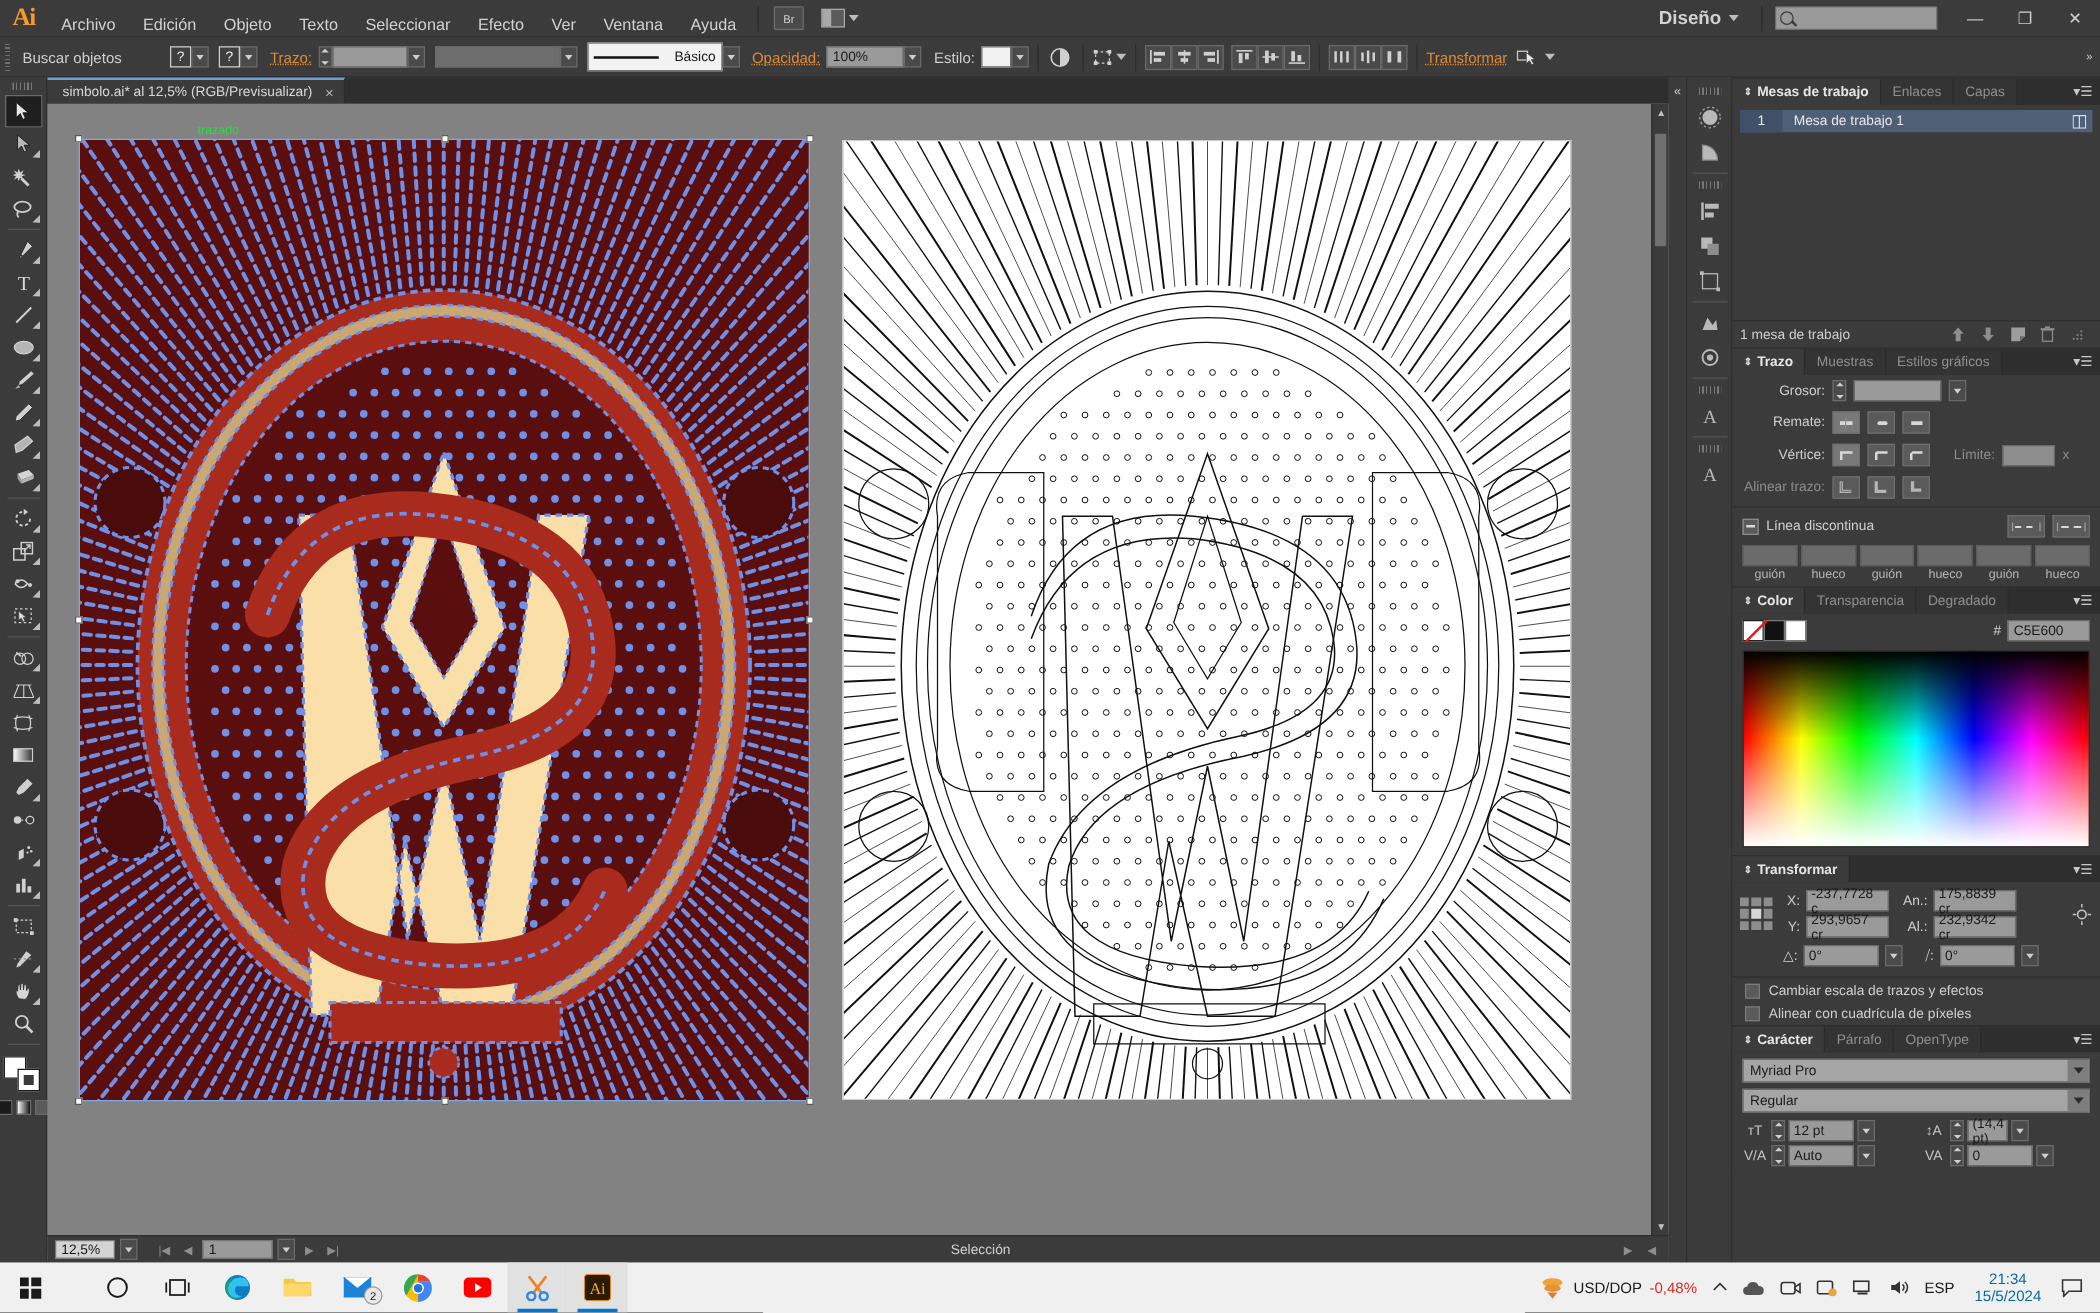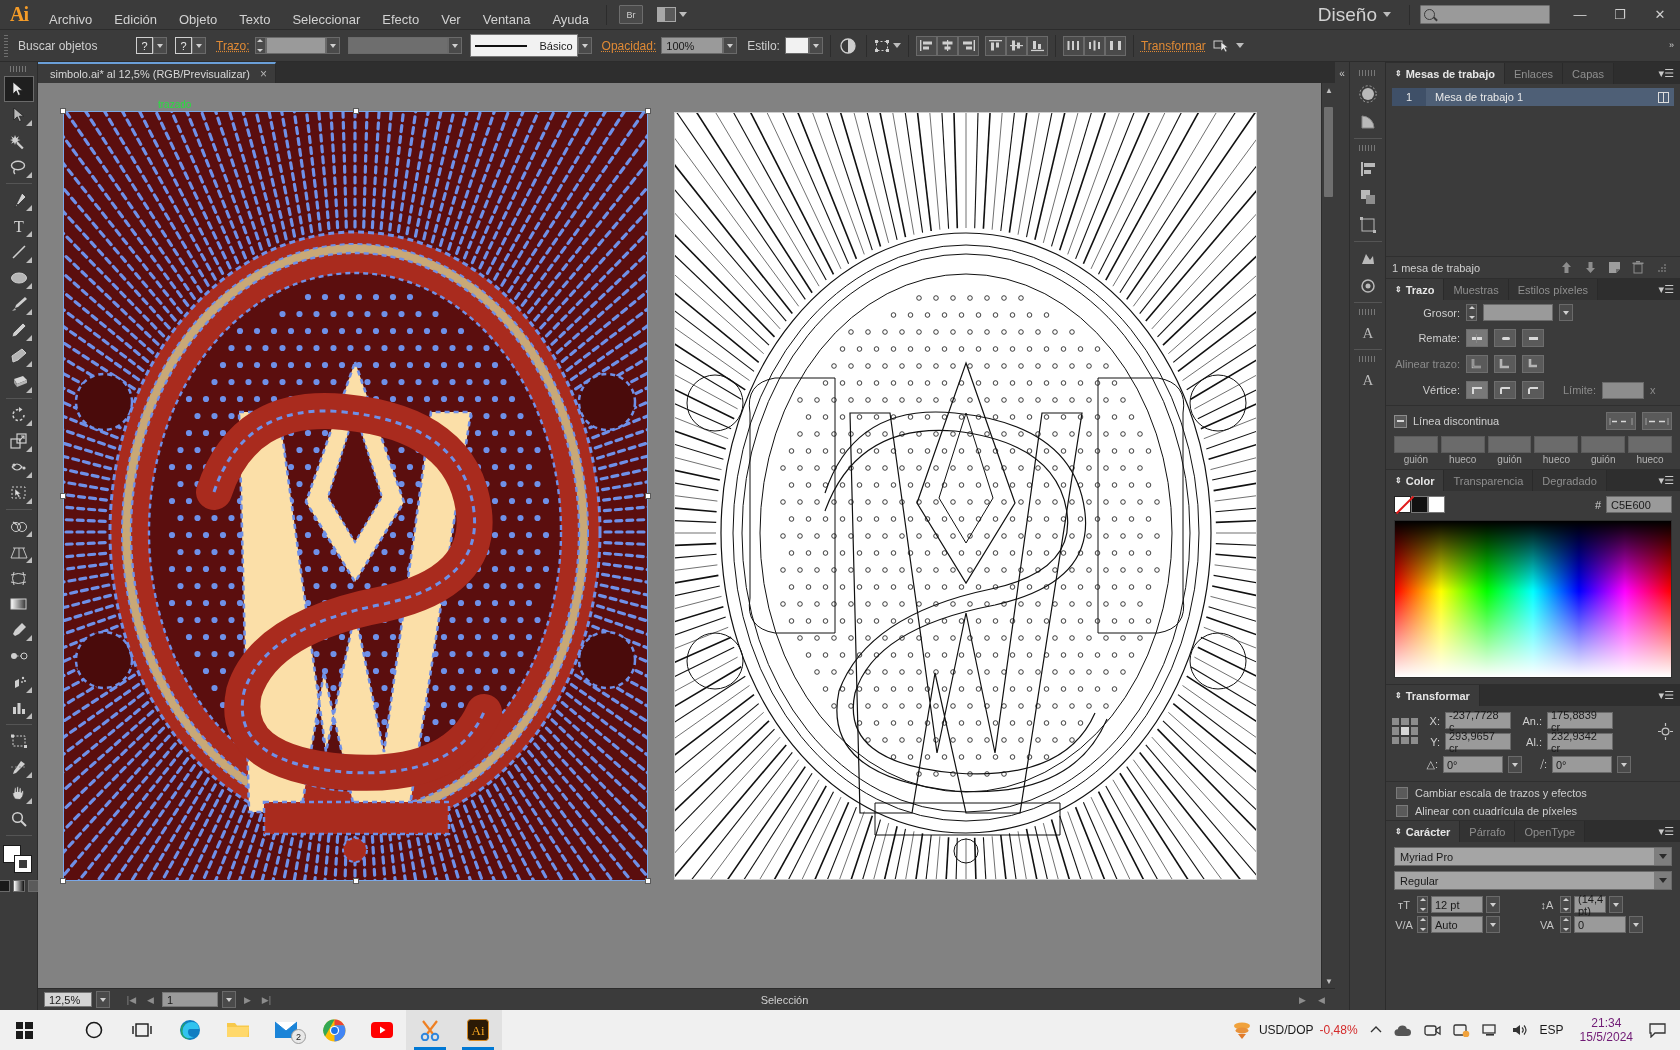--- a/index.html
+++ b/index.html
@@ -31,21 +31,21 @@
     display:flex; align-items:center; justify-content:center; font-size:9px; color:#cfcfcf;
     margin-left:6px; border-radius:1px;
   }
   .arrange-btn { display:flex; align-items:center; gap:3px; margin-left:14px; }
   .arrange-ico {
     width:19px; height:15px; border:1px solid #a8a8a8; background:#5a5a5a; position:relative;
   }
   .arrange-ico:before { content:''; position:absolute; left:0; top:0; bottom:0; width:7px; background:#a8a8a8; }
   .caret { width:0;height:0;border-left:4px solid transparent;border-right:4px solid transparent;border-top:5px solid #bdbdbd; }
   .menubar-right { margin-left:auto; display:flex; align-items:center; height:30px; }
-  .ws-switcher { display:flex; align-items:center; gap:6px; padding:0 12px; font-size:19px; color:#d2d2d2; }
+  .ws-switcher { display:flex; align-items:center; gap:6px; padding:0 12px; font-size:15px; color:#d2d2d2;font-weight:bold; }
   .search-box {
     width:130px; height:19px; background:#9a9a9a; border:1px solid #6f6f6f;
     display:flex; align-items:center; padding-left:3px; margin:0 10px 0 4px; border-radius:1px;
   }
   .mag { width:11px;height:11px;border:1.5px solid #3b3b3b;border-radius:50%; position:relative; }
   .mag:after{content:'';position:absolute;width:5px;height:1.5px;background:#3b3b3b;transform:rotate(45deg);right:-4px;bottom:0px;}
   .wbtn { width:40px;height:28px;display:flex;align-items:center;justify-content:center;color:#cfcfcf;font-size:13px; }
 
   
   .controlbar {
@@ -227,21 +227,21 @@
   .start { width:48px;height:40px;display:flex;align-items:center;justify-content:center;}
   .winlogo { width:17px;height:17px;display:grid;grid-template-columns:1fr 1fr;grid-template-rows:1fr 1fr;gap:2px;}
   .winlogo div{background:#1a1a1a;}
   .tsearch { width:300px;height:30px;background:#fff;border:1px solid #c9c9c9;display:flex;align-items:center;gap:8px;padding:0 10px;color:#444;font-size:13px;}
   .tb-icons { display:flex; align-items:center; margin-left:22px; gap:0; }
   .tb-ico { width:48px;height:40px;display:flex;align-items:center;justify-content:center;position:relative;}
   .tb-ico.active { background:#e1e1e1; }
   .tb-ico.active:after{content:'';position:absolute;bottom:0;left:8px;right:8px;height:3px;background:#0078d4;}
   .tray { margin-left:auto; display:flex; align-items:center; gap:0; padding-right:8px; }
   .tray-item { padding:0 6px; display:flex; align-items:center; color:#1a1a1a; font-size:12px; gap:6px;}
-  .tray-clock { text-align:center; line-height:14px; font-size:12px; color:#701a75; padding:0 10px;}
+  .tray-clock { text-align:center; line-height:14px; font-size:12px; color:#0369a1; padding:0 10px;}
   .neg { color:#d42a2a; }
 </style>
 </head>
 <body>
 
 <div class="app">
 
   <div class="menubar">
     <div class="ai-logo">Ai</div>
     <div class="menu-item">Archivo</div>
@@ -2310,21 +2310,21 @@
           </div>
         </div>
       </div>
 
       <div class="panel-tabs">
         <div class="ptab active">
           <span class="dd">⇕</span>
           <span>Trazo</span>
         </div>
         <div class="ptab">Muestras</div>
-        <div class="ptab">Estilos píxeles</div>
+        <div class="ptab">Estilos gráficos</div>
         <div class="ptab-menu">▾☰</div>
       </div>
       <div class="panel-body">
         <div class="row">
           <div class="rlabel" style="width:66px">Grosor:</div>
           <div class="stepper">
               <i class="up"></i>
               <i class="dn"></i>
             </div>
           <div class="in-field" style="width:70px"></div>
@@ -2345,58 +2345,58 @@
                 <rect x="4" y="4" width="8" height="3" rx="1.5" fill="#d8d8d8"></rect>
               </svg>
             </div>
           <div class="sq-btn">
               <svg width="14" height="11" viewBox="0 0 14 11">
                 <rect x="3" y="4" width="9" height="3" fill="#d8d8d8"></rect>
               </svg>
             </div>
         </div>
         <div class="row">
-          <div class="rlabel dim" style="width:66px">Alinear trazo:</div>
-          <div class="sq-btn">
-              <svg width="14" height="12" viewBox="0 0 14 12">
-                <path d="M3 1 L3 9 L11 9" fill="none" stroke="#b5b5b5" stroke-width="2.6"></path>
-                <path d="M3 1 L3 9 L11 9" fill="none" stroke="#6b6b6b" stroke-width="0.8"></path>
-              </svg>
-            </div>
-          <div class="sq-btn">
-              <svg width="14" height="12" viewBox="0 0 14 12">
-                <path d="M3 1 L3 9 L11 9" fill="none" stroke="#b5b5b5" stroke-width="2.6"></path>
-              </svg>
-            </div>
-          <div class="sq-btn">
-              <svg width="14" height="12" viewBox="0 0 14 12">
-                <path d="M4 1 L4 8 L11 8" fill="none" stroke="#b5b5b5" stroke-width="2.6"></path>
-              </svg>
-            </div>
-        </div>
-        <div class="row">
           <div class="rlabel" style="width:66px">Vértice:</div>
           <div class="sq-btn on">
               <svg width="14" height="11" viewBox="0 0 14 11">
                 <path d="M2 9 L2 2 L12 2 L12 4 L4 4 L4 9 Z" fill="#d8d8d8"></path>
               </svg>
             </div>
           <div class="sq-btn">
               <svg width="14" height="11" viewBox="0 0 14 11">
                 <path d="M2 9 L2 4 Q2 2 4 2 L12 2 L12 4 L4 4 L4 9 Z" fill="#d8d8d8"></path>
               </svg>
             </div>
           <div class="sq-btn">
               <svg width="14" height="11" viewBox="0 0 14 11">
                 <path d="M2 9 L2 4 L4 2 L12 2 L12 4 L4 4 L4 9 Z" fill="#d8d8d8"></path>
               </svg>
             </div>
           <div class="rlabel dim" style="width:46px">Límite:</div>
           <div class="in-field grey" style="width:42px"></div>
           <div class="rlabel dim">x</div>
+        </div>
+        <div class="row">
+          <div class="rlabel dim" style="width:66px">Alinear trazo:</div>
+          <div class="sq-btn">
+              <svg width="14" height="12" viewBox="0 0 14 12">
+                <path d="M3 1 L3 9 L11 9" fill="none" stroke="#b5b5b5" stroke-width="2.6"></path>
+                <path d="M3 1 L3 9 L11 9" fill="none" stroke="#6b6b6b" stroke-width="0.8"></path>
+              </svg>
+            </div>
+          <div class="sq-btn">
+              <svg width="14" height="12" viewBox="0 0 14 12">
+                <path d="M3 1 L3 9 L11 9" fill="none" stroke="#b5b5b5" stroke-width="2.6"></path>
+              </svg>
+            </div>
+          <div class="sq-btn">
+              <svg width="14" height="12" viewBox="0 0 14 12">
+                <path d="M4 1 L4 8 L11 8" fill="none" stroke="#b5b5b5" stroke-width="2.6"></path>
+              </svg>
+            </div>
         </div>
         <div class="panel-div"></div>
         <div class="row">
           <div style="width:13px;height:13px;background:#5a5a5a;border:1px solid #8d8d8d;display:flex;align-items:center;justify-content:center">
             <div style="width:7px;height:2px;background:#d8d8d8"></div>
           </div>
           <div class="rlabel" style="text-align:left;flex:1">Línea discontinua</div>
           <div class="sq-btn" style="width:30px">
               <svg width="24" height="11" viewBox="0 0 24 11">
                 <path d="M1 2 L1 9 M23 2 L23 9" stroke="#9d9d9d"></path>

